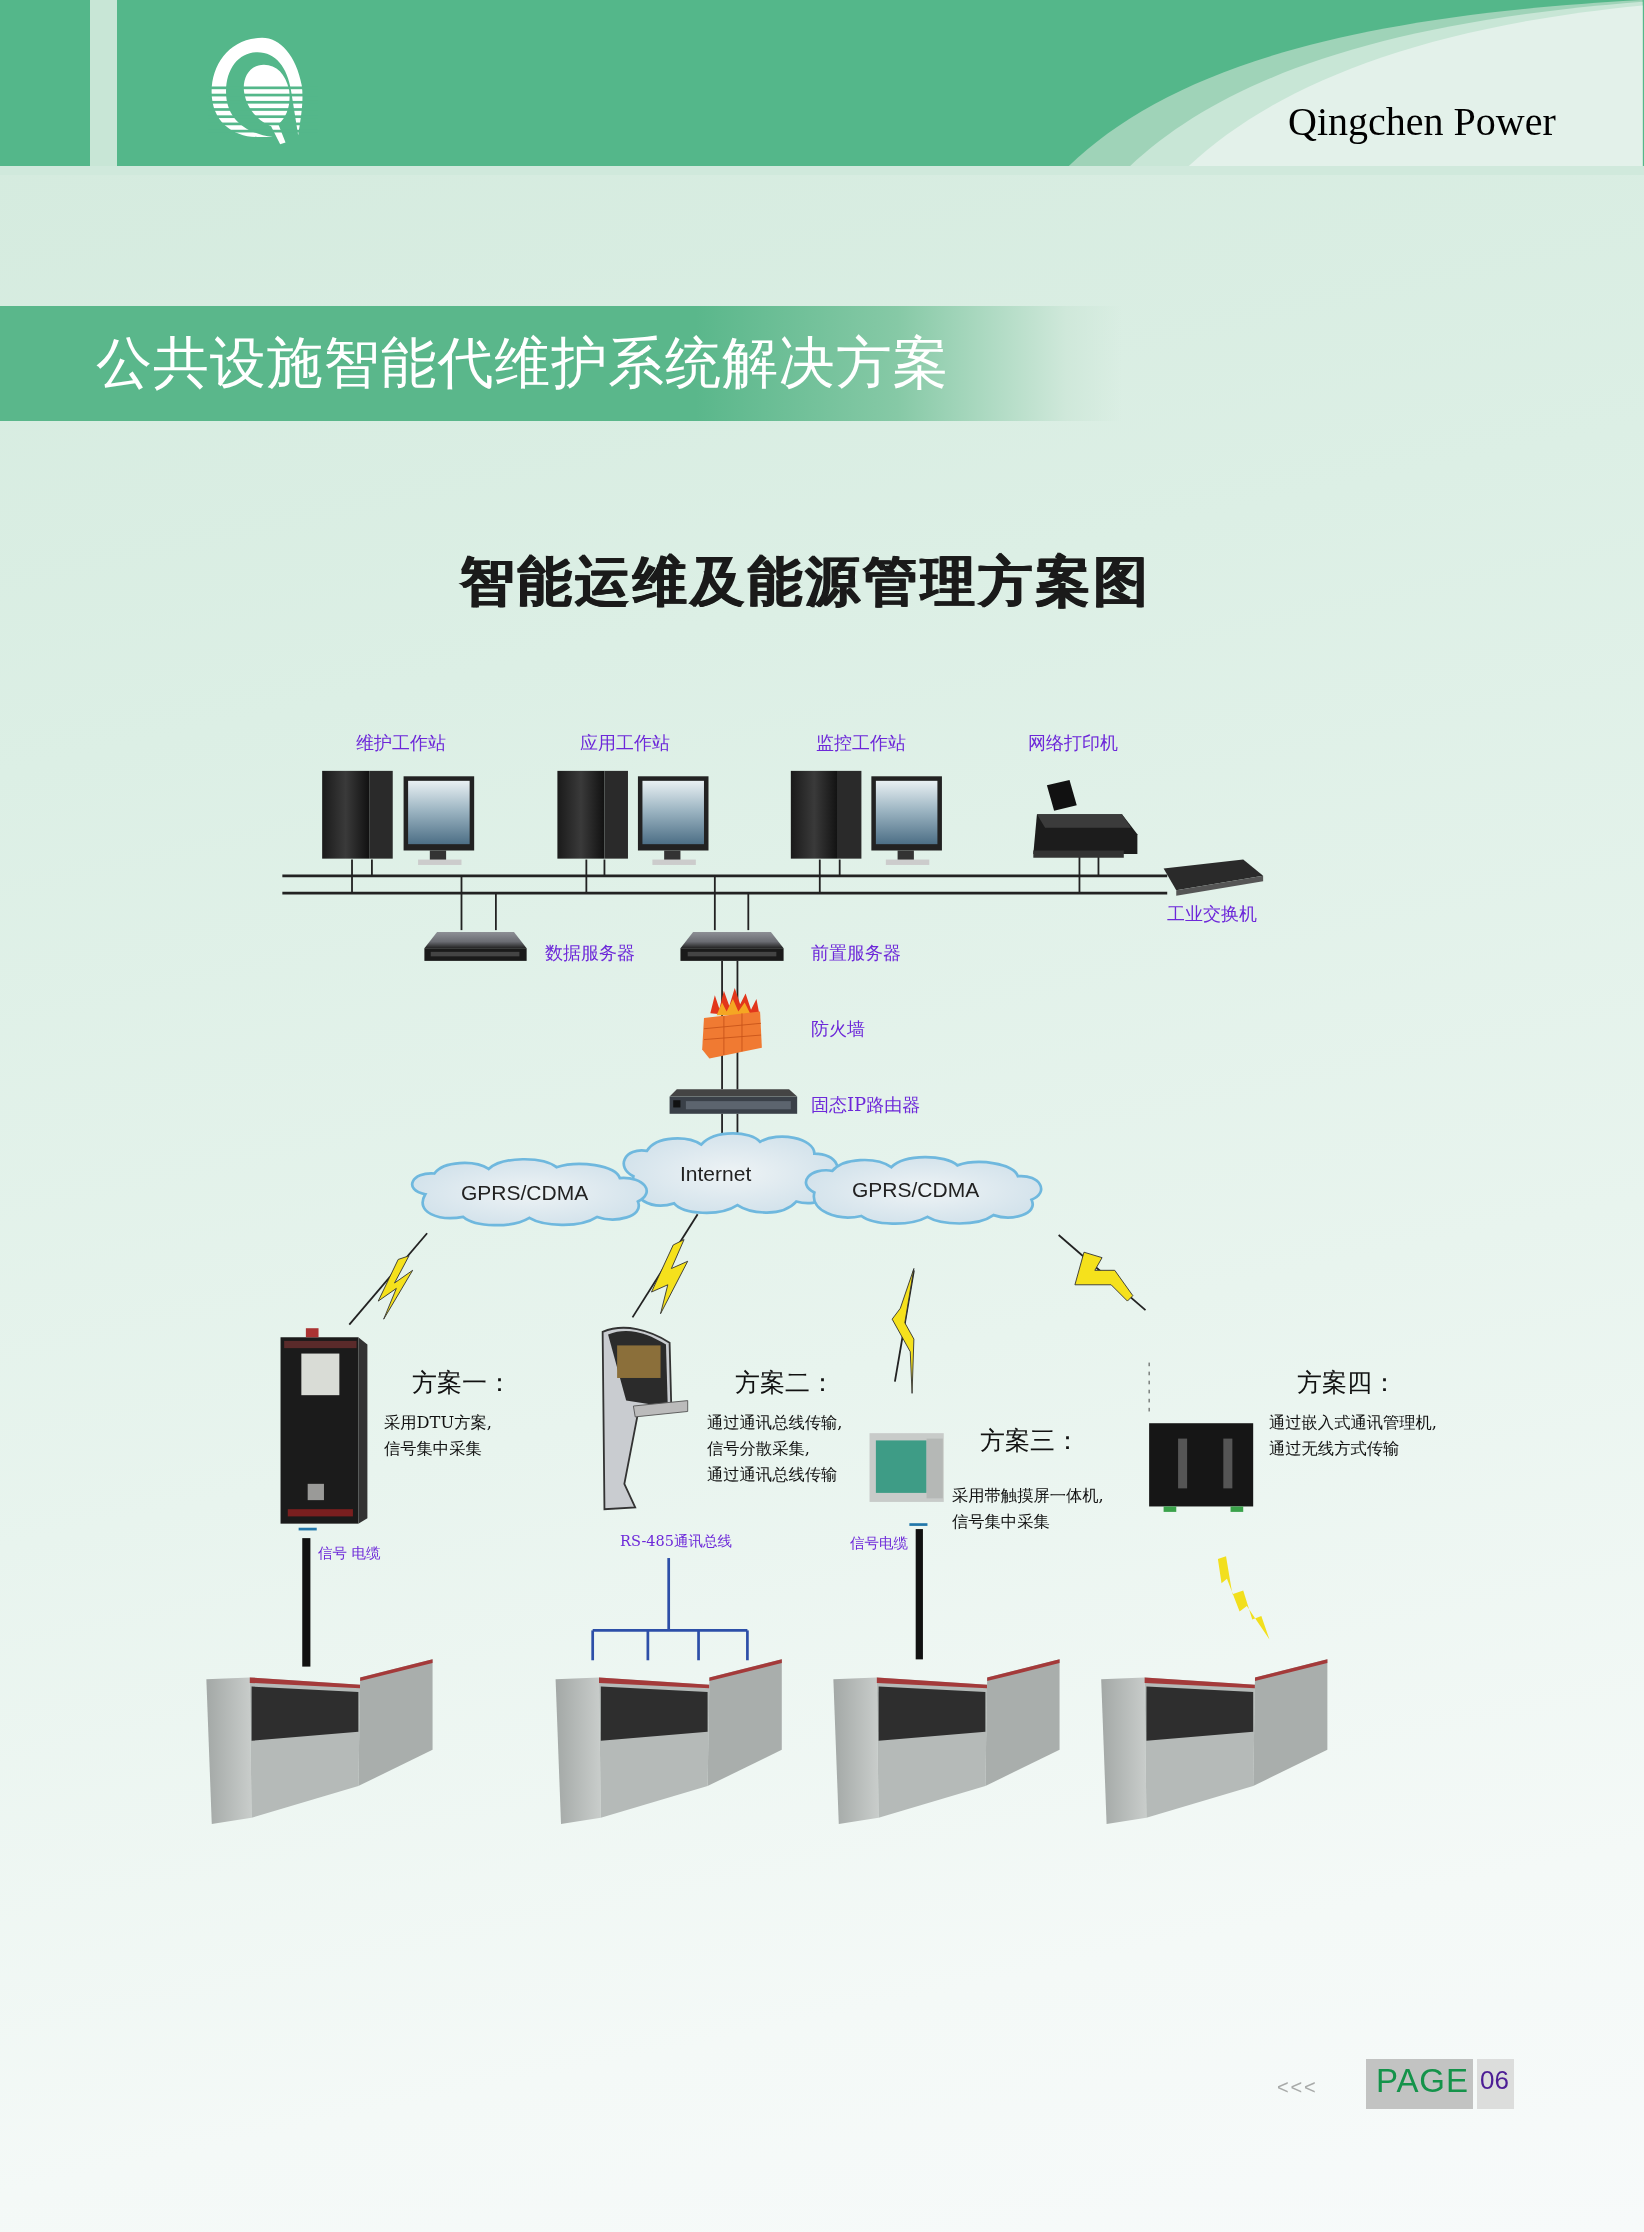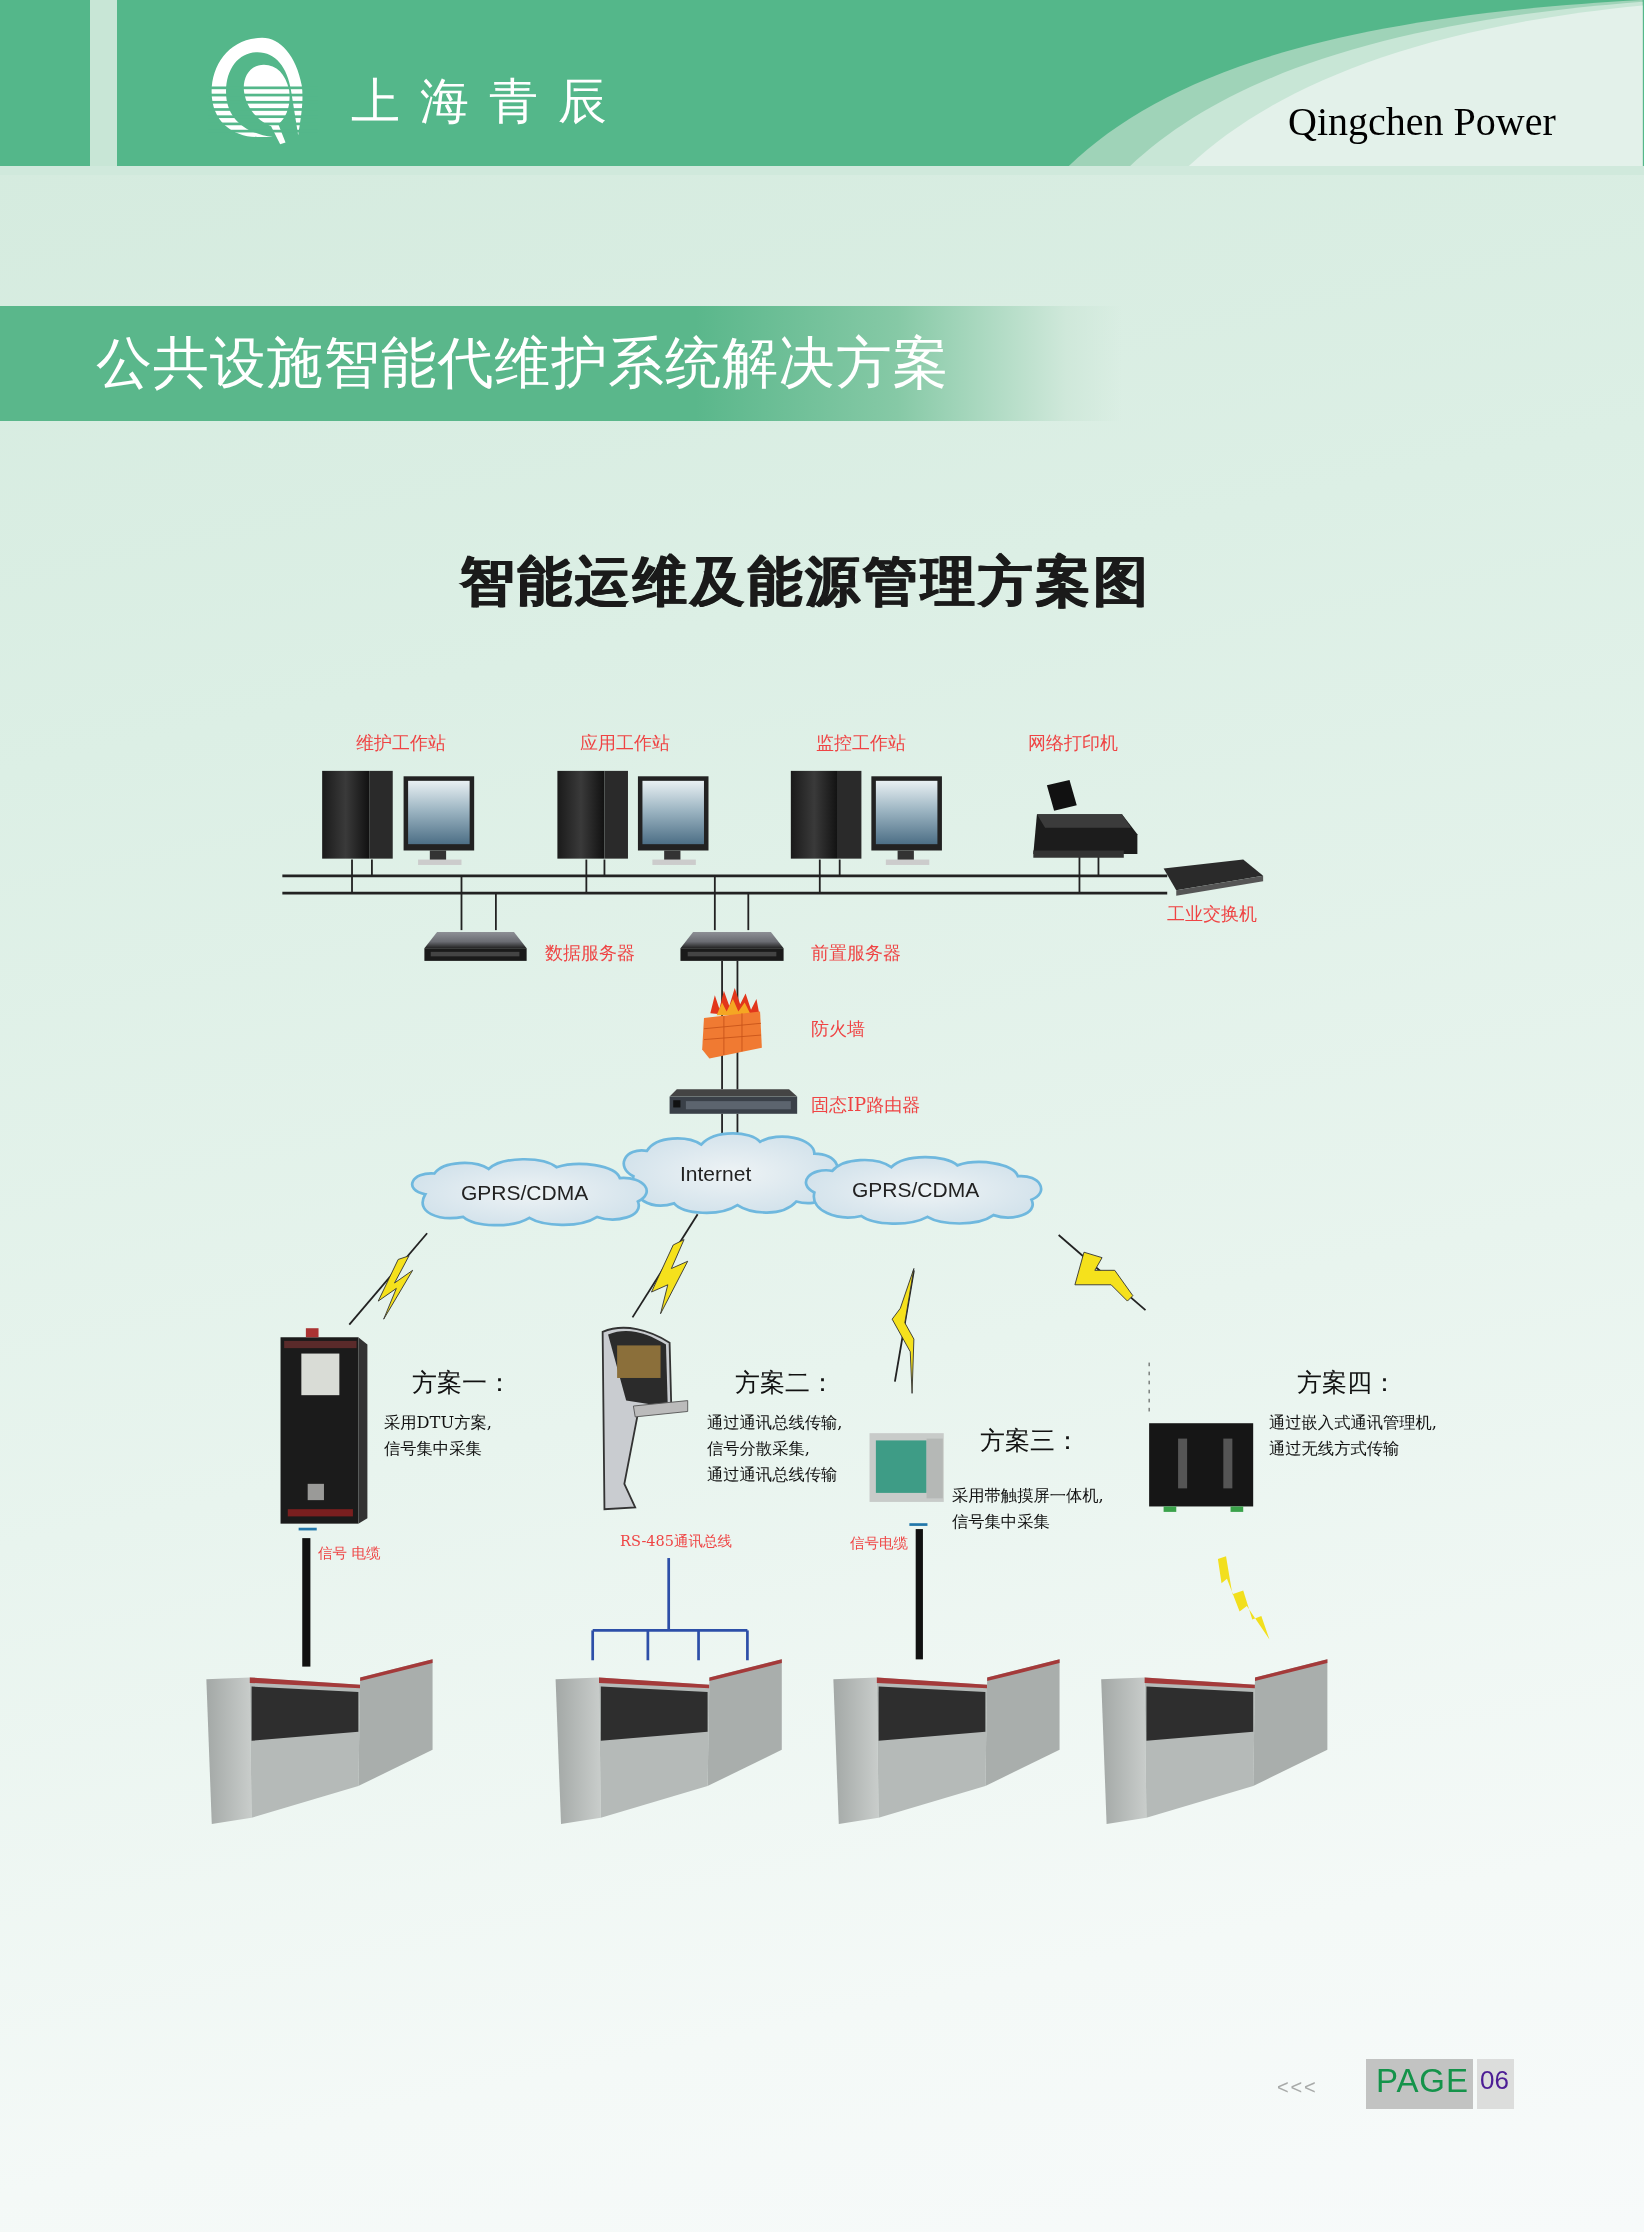--- a/index.html
+++ b/index.html
@@ -16,21 +16,21 @@
   #brand-cn{left:351px;top:69px;font-size:49px;color:#fff;letter-spacing:20px;
     font-family:"DejaVu Sans",sans-serif;font-weight:300;}
   #brand-en{left:1288px;top:98px;font-size:40px;color:#000000;font-family:"Liberation Serif",serif;white-space:nowrap;}
   
   #title-band{left:0;top:306px;width:1122px;height:115px;
     background:linear-gradient(90deg,#5ab78b 0%,#5ab78b 62%,#86c9a6 80%,#cfe8da 95%,rgba(213,235,224,0) 100%);}
   #title-text{left:96px;top:326px;font-size:56px;color:#fff;white-space:nowrap;letter-spacing:0.9px;}
   
   #diagram-title{left:460px;top:546px;font-size:54px;font-weight:bold;color:#1a1a1a;letter-spacing:3.6px;white-space:nowrap;
     text-shadow:0.9px 0 0 #1a1a1a, -0.9px 0 0 #1a1a1a;}
-  .lbl{position:absolute;font-family:"DejaVu Serif",serif;color:#ef4444;white-space:nowrap;}
+  .lbl{position:absolute;font-family:"DejaVu Serif",serif;color:#6d28d9;white-space:nowrap;}
   .lbl-sm{font-size:18px;}
   .lbl-xs{font-size:14.5px;}
   .scheme-h{font-size:25px;font-family:"DejaVu Serif",serif;color:#111;margin-left:28px;}
   .scheme-d{font-size:16.3px;line-height:26px;font-family:"DejaVu Serif",serif;color:#111;}
   .cloud-text{position:absolute;font-family:"Liberation Sans",sans-serif;font-size:21px;color:#222;white-space:nowrap;}
   #page-box{left:1366px;top:2059px;width:107px;height:50px;background:#c2c3c2;}
   #page-label{left:1376px;top:2062px;font-size:33px;color:#14934a;font-family:"Liberation Sans",sans-serif;letter-spacing:0.9px;text-align:center;}
   #page-num-box{left:1477px;top:2059px;width:37px;height:50px;background:#dcdddc;}
   #page-num{left:1480px;top:2065px;font-size:26px;color:#4c1d95;font-family:"Liberation Sans",sans-serif;}
   #prev-arrows{left:1277px;top:2076px;font-size:20px;color:#a8aaa9;font-family:"Liberation Sans",sans-serif;letter-spacing:1.8px;}
@@ -59,21 +59,20 @@
         <rect x="0" y="56" width="122" height="3"></rect>
         <rect x="0" y="64" width="122" height="3"></rect>
         <rect x="0" y="72" width="122" height="3"></rect>
         <rect x="0" y="80" width="122" height="3"></rect>
         <rect x="0" y="88" width="122" height="3"></rect>
         <rect x="0" y="96" width="122" height="3"></rect>
         <rect x="0" y="104" width="122" height="3"></rect>
       </g>
     </g>
   </svg>
-  <div id="brand-cn" class="abs">上海青辰</div>
   <div id="brand-en" class="abs">Qingchen Power</div>
 </div>
 <div id="header-bottom" class="abs"></div>
 
 <div id="title-band" class="abs"></div>
 <div id="title-text" class="abs">公共设施智能代维护系统解决方案</div>
 
 <div id="diagram-title" class="abs">智能运维及能源管理方案图</div>
 
 <svg class="abs" style="left:0;top:0" width="1645" height="2233" viewBox="0 0 1818 2468">

